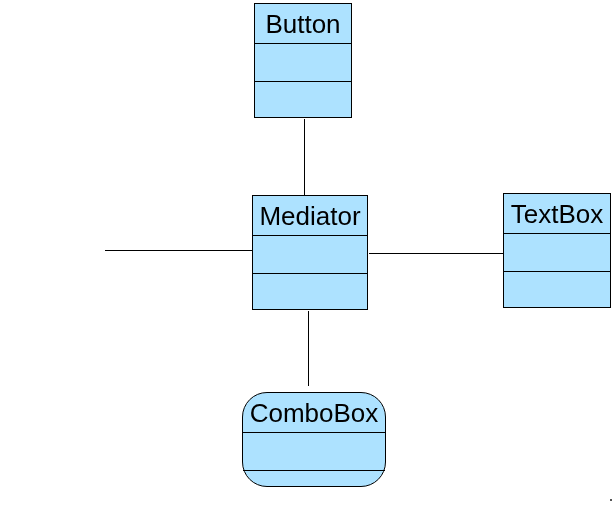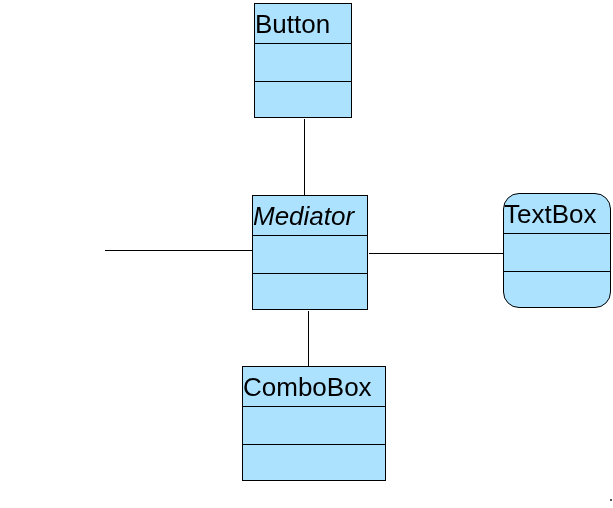--- a/index.html
+++ b/index.html
@@ -19,20 +19,21 @@
     display: flex;
     flex-direction: column;
     background: var(--node-fill, #ADE2FF);
     border: 1px solid var(--line-color, #000000);
   }
 
   .comp-name {
     height: 39px;
     display: flex;
     align-items: center;
+    justify-content: center;
     font-size: 26px;
     line-height: 1;
     color: #000000;
     white-space: nowrap;
     overflow: hidden;
   }
 
   .comp-attrs {
     height: 38px;
     border-top: 1px solid var(--line-color, #000000);
@@ -53,23 +54,23 @@
     left: 610px;
     top: 499px;
     width: 2px;
     height: 2px;
     background: #555555;
   }
 
   
   .box-button   { left: 254px; top: 3px;   width: 98px;  height: 115px; }
   .box-list     { left: 8px;   top: 192px; width: 97px;  height: 116px; }
-  .box-mediator { left: 252px; top: 195px; width: 116px; height: 115px; font-style: italic; }
-  .box-textbox  { left: 503px; top: 193px; width: 108px; height: 115px; border-radius: 16px; }
-  .box-combobox { left: 242px; top: 366px; width: 144px; height: 115px; }
+  .box-mediator { left: 252px; top: 195px; width: 116px; height: 115px; }
+  .box-textbox  { left: 503px; top: 193px; width: 108px; height: 115px; }
+  .box-combobox { left: 242px; top: 392px; width: 144px; height: 95px; border-radius: 25px; }
 
   
   .conn-button-mediator   { left: 304px; top: 119px; width: 1px;   height: 76px; }
   .conn-list-mediator     { left: 105px; top: 250px; width: 147px; height: 1px;  }
   .conn-mediator-textbox  { left: 369px; top: 253px; width: 134px; height: 1px;  }
   .conn-mediator-combobox { left: 308px; top: 311px; width: 1px;   height: 75px; }
 </style>
 </head>
 <body>
 

